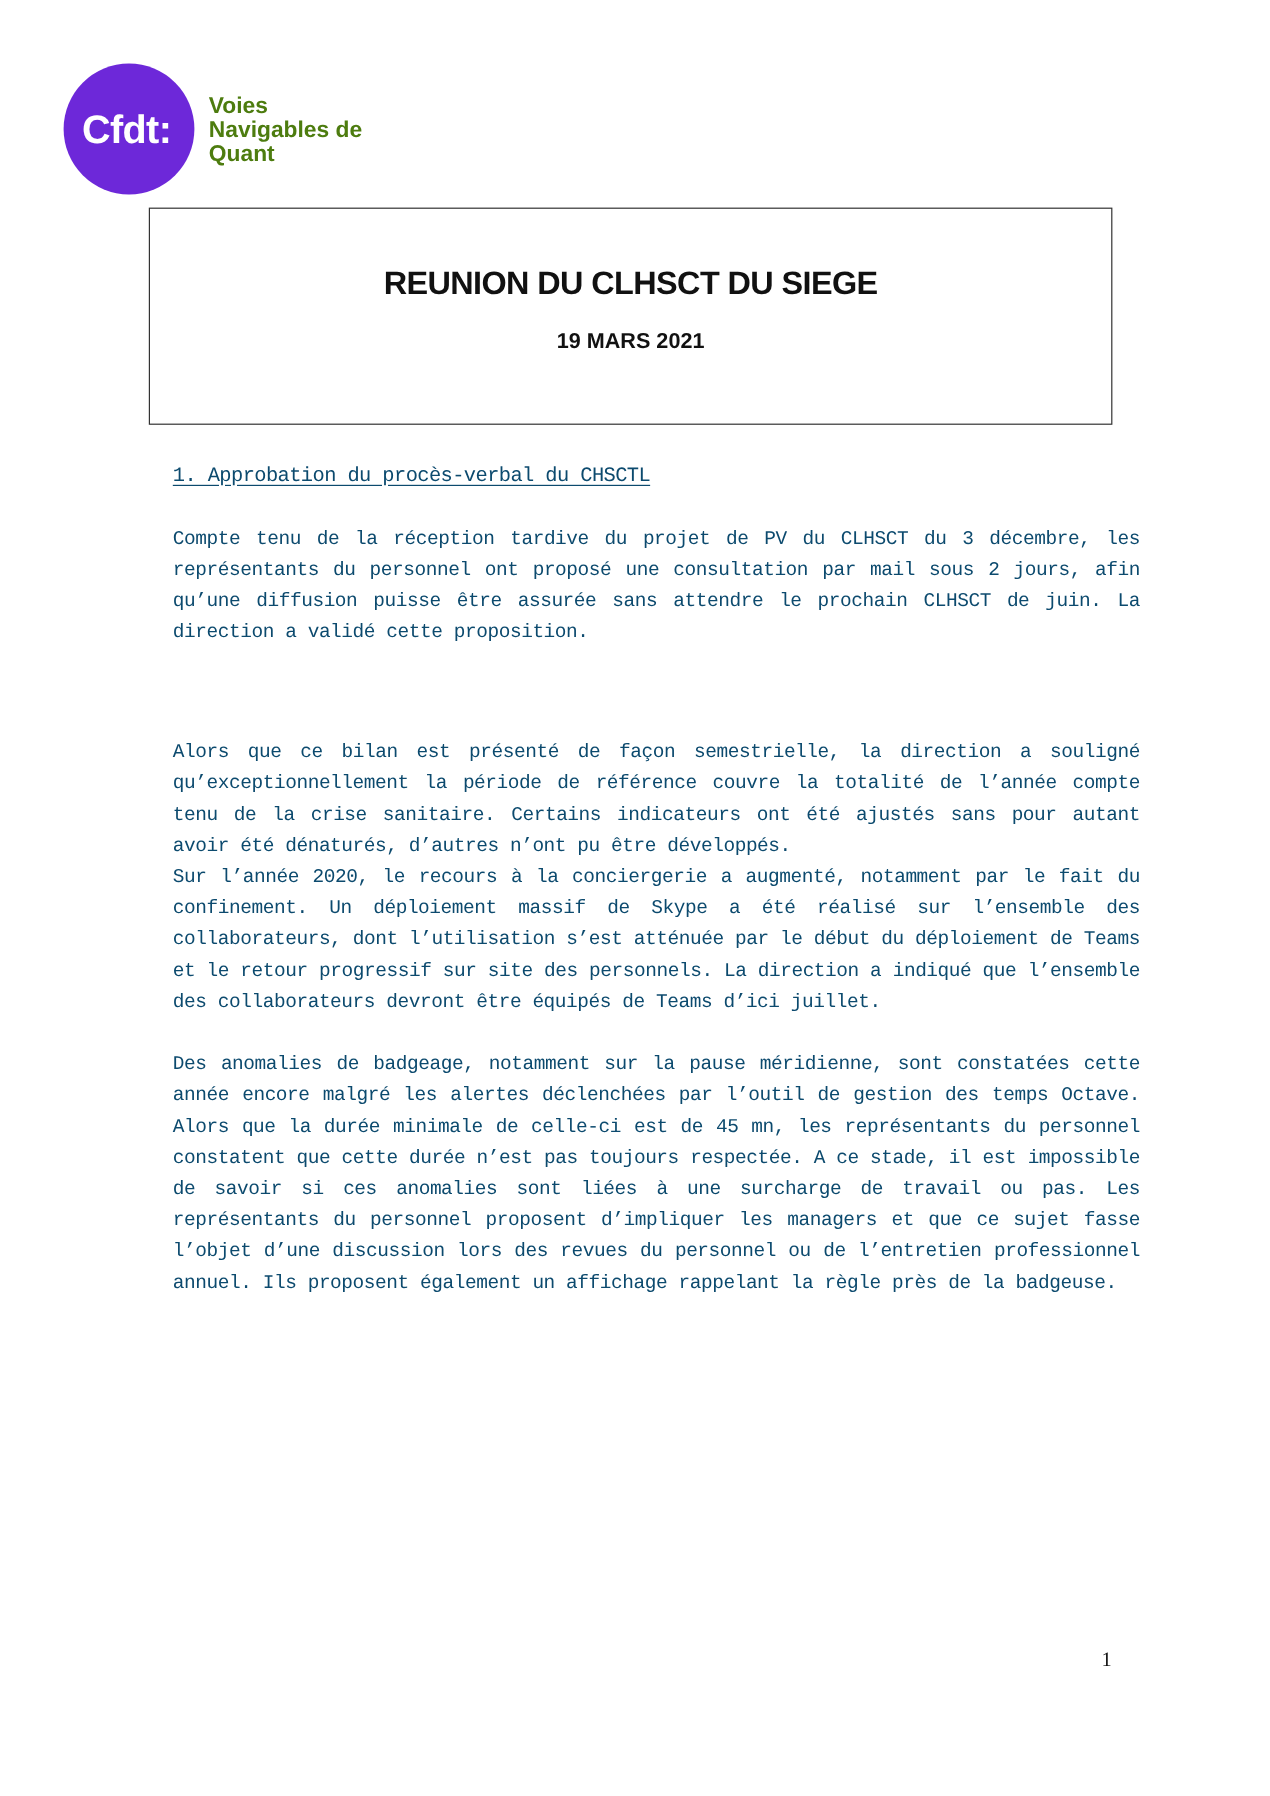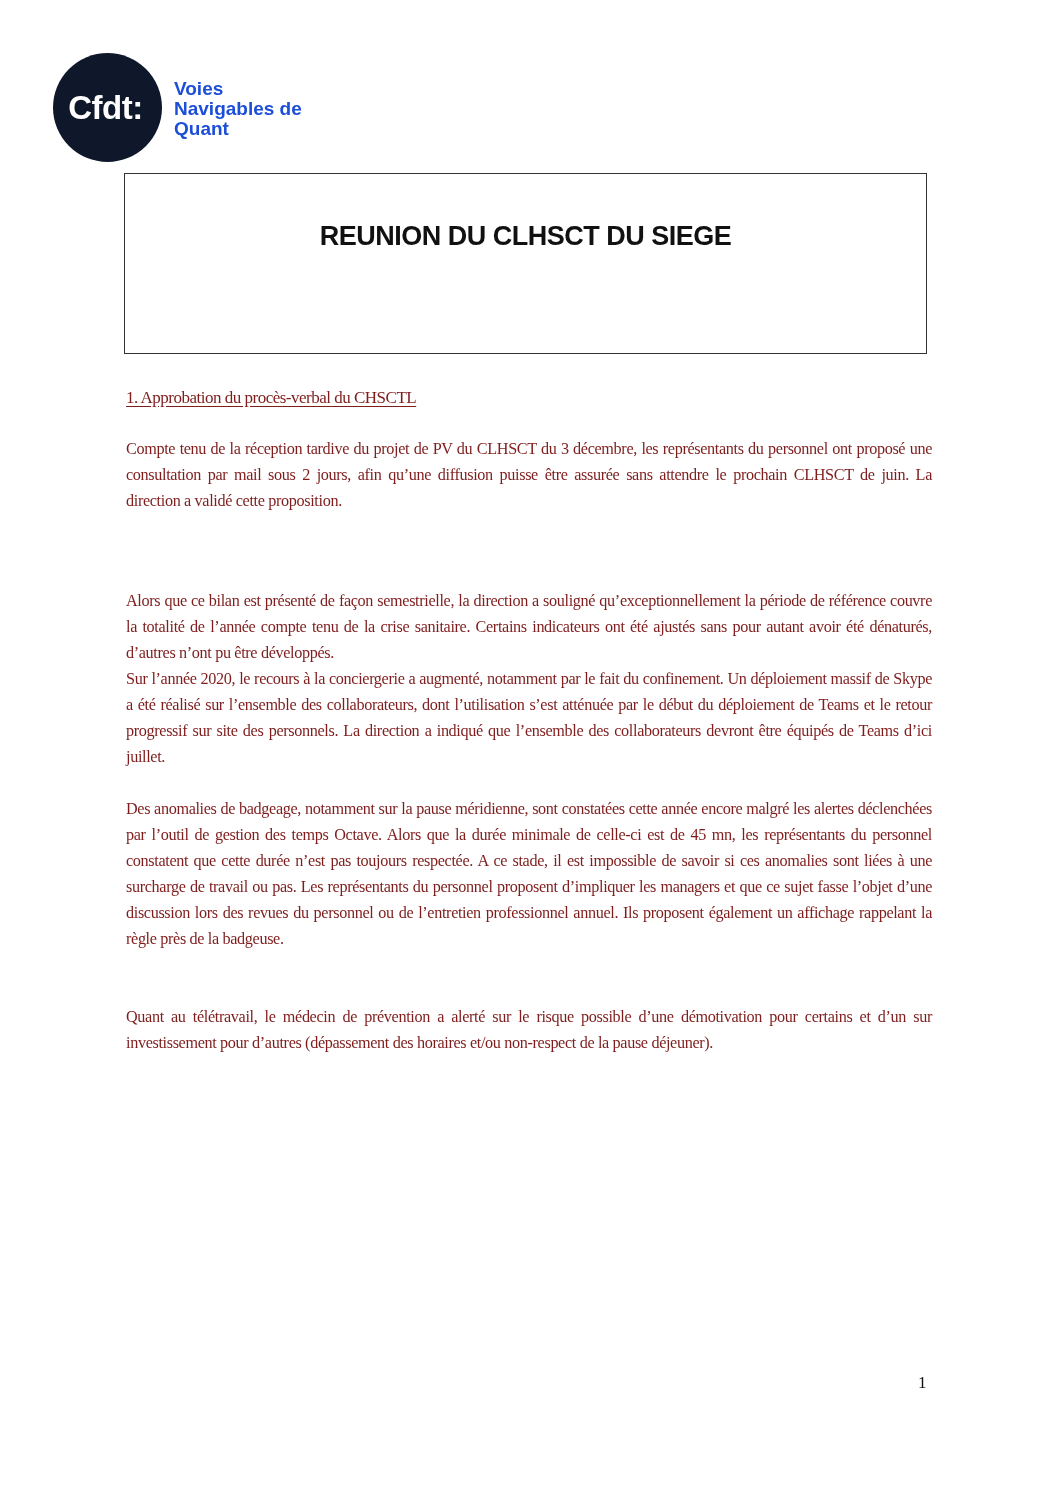--- a/index.html
+++ b/index.html
@@ -21,38 +21,38 @@
       width: 260px;
       height: 110px;
     }
     .logo-circle {
       position: absolute;
       left: 0;
       top: 0;
       width: 109px;
       height: 109px;
       border-radius: 50%;
-      background: #0f172a;
+      background: #6d28d9;
       display: flex;
       align-items: center;
       justify-content: center;
     }
     .logo-mark {
       color: #ffffff;
       font-family: "Liberation Sans", sans-serif;
       font-weight: bold;
       font-size: 33px;
       letter-spacing: -0.5px;
       margin-left: -4px;
     }
     .logo-text {
       position: absolute;
       left: 121px;
       top: 26px;
-      color: #1d4ed8;
+      color: #4d7c0f;
       font-family: "Liberation Sans", sans-serif;
       font-weight: bold;
       font-size: 19px;
       line-height: 20px;
     }
     .logo-text span { display: block; }
 
     .title-box {
       position: absolute;
       left: 124px;
@@ -74,27 +74,27 @@
     }
     .title-date {
       position: absolute;
       left: 0; right: 0;
       top: 100px;
       font-size: 18px;
     }
 
     .content {
       position: absolute;
-      left: 126px;
+      left: 144px;
       top: 384px;
       width: 806px;
-      font-family: Liberation Serif, serif;
+      font-family: Liberation Mono, monospace;
       font-size: 16.2px;
       line-height: 26px;
-      color: #7f1d1d;
+      color: #0c4a6e;
     }
     .section-heading {
       font-size: 17px;
       text-decoration: underline;
       text-underline-offset: 3px;
       margin: 0;
       line-height: 28px;
       letter-spacing: -0.5px;
       font-weight: normal;
     }
@@ -129,32 +129,32 @@
   </div>
   <div class="logo-text">
     <span>Voies</span>
     <span>Navigables de</span>
     <span>Quant</span>
   </div>
 </div>
 
 <div class="title-box">
   <div class="title-main">REUNION DU CLHSCT DU SIEGE</div>
+  <div class="title-date">19 MARS 2021</div>
 </div>
 
 <div class="content">
   <h2 class="section-heading">1. Approbation du procès-verbal du CHSCTL</h2>
   <div class="gap-h"></div>
   <p class="para">Compte tenu de la réception tardive du projet de PV du CLHSCT du 3 décembre, les représentants du personnel ont proposé une consultation par mail sous 2 jours, afin qu’une diffusion puisse être assurée sans attendre le prochain CLHSCT de juin. La direction a validé cette proposition.</p>
 
   <div class="gap-sec"></div>
 
   <div class="gap-h"></div>
   <p class="para">Alors que ce bilan est présenté de façon semestrielle, la direction a souligné qu’exceptionnellement la période de référence couvre la totalité de l’année compte tenu de la crise sanitaire. Certains indicateurs ont été ajustés sans pour autant avoir été dénaturés, d’autres n’ont pu être développés.</p>
   <p class="para">Sur l’année 2020, le recours à la conciergerie a augmenté, notamment par le fait du confinement. Un déploiement massif de Skype a été réalisé sur l’ensemble des collaborateurs, dont l’utilisation s’est atténuée par le début du déploiement de Teams et le retour progressif sur site des personnels. La direction a indiqué que l’ensemble des collaborateurs devront être équipés de Teams d’ici juillet.</p>
   <div class="gap-p"></div>
   <p class="para">Des anomalies de badgeage, notamment sur la pause méridienne, sont constatées cette année encore malgré les alertes déclenchées par l’outil de gestion des temps Octave. Alors que la durée minimale de celle-ci est de 45 mn, les représentants du personnel constatent que cette durée n’est pas toujours respectée. A ce stade, il est impossible de savoir si ces anomalies sont liées à une surcharge de travail ou pas. Les représentants du personnel proposent d’impliquer les managers et que ce sujet fasse l’objet d’une discussion lors des revues du personnel ou de l’entretien professionnel annuel. Ils proposent également un affichage rappelant la règle près de la badgeuse.</p>
   <div class="gap-p"></div>
   <div class="gap-p"></div>
-  <p class="para">Quant au télétravail, le médecin de prévention a alerté sur le risque possible d’une démotivation pour certains et d’un sur investissement pour d’autres (dépassement des horaires et/ou non-respect de la pause déjeuner).</p>
 </div>
 
 <div class="page-number">1</div>
 
 </body></html>

